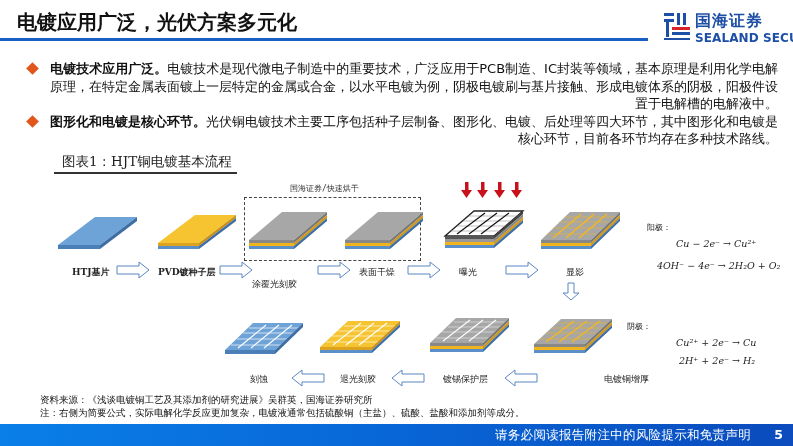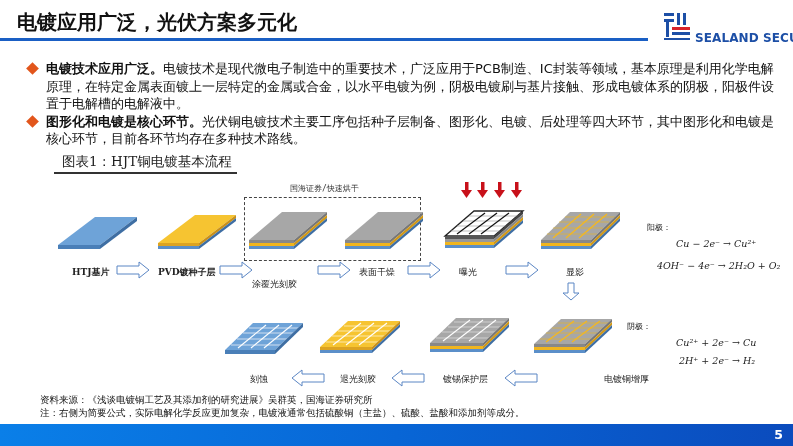--- a/index.html
+++ b/index.html
@@ -5,21 +5,21 @@
   * { margin:0; padding:0; box-sizing:border-box; }
   body { width:793px; height:446px; background:#fff; font-family:"DejaVu Sans","Liberation Sans",sans-serif; position:relative; overflow:hidden; color:#000; }
   .title { position:absolute; left:17px; top:9px; font-size:20px; font-weight:bold; letter-spacing:0px; color:#111; }
   .title-rule { position:absolute; left:0; top:38px; width:648px; height:3px; background:#1a5fc4; }
   .logo { position:absolute; left:664px; top:11px; width:125px; height:30px; }
   .logo-mark { position:absolute; left:0; top:0; width:26px; height:30px; }
   .logo-cn { position:absolute; left:31px; top:0px; font-size:16px; font-weight:bold; color:#1d4fa6; letter-spacing:1px; }
   .logo-en { position:absolute; left:31px; top:20px; font-size:12px; font-weight:bold; color:#1d4fa6; letter-spacing:0.1px; white-space:nowrap; }
 
   .bullets { position:absolute; left:26px; top:60px; width:752px; font-size:13px; line-height:17.6px; color:#111; }
-  .bullet { position:relative; padding-left:20px; margin-bottom:0; }
+  .bullet { position:relative; padding-left:20px; margin-bottom:0;text-align:right; }
   .bullet .dia { position:absolute; left:2px; top:4px; width:9px; height:9px; background:#e2561c; transform:rotate(45deg); }
   .bullet b { font-weight:bold; }
 
   .fig-title { position:absolute; left:62px; top:153px; font-size:13.5px; font-family:"DejaVu Serif","Liberation Serif",serif; color:#222; }
   .fig-rule { position:absolute; left:54px; top:172px; width:183px; height:1.5px; background:#333; }
 
   .label { position:absolute; font-size:9px; font-family:"DejaVu Serif","Liberation Serif",serif; color:#222; white-space:nowrap; }
   .dashbox { position:absolute; left:244px; top:197px; width:177px; height:64px; border:1.2px dashed #444; }
   .dash-label { position:absolute; left:290px; top:183px; font-size:8px; font-family:"DejaVu Sans Mono","Liberation Mono",monospace; color:#333; }
   .formula { position:absolute; font-family:"DejaVu Serif","Liberation Serif",serif; font-style:italic; font-size:9.5px; color:#222; white-space:nowrap; }
@@ -41,20 +41,21 @@
   <svg class="logo-mark" width="26" height="30" viewBox="0 0 26 30">
     <rect x="0" y="2" width="10" height="3" fill="#1d4fa6"></rect>
     <rect x="0" y="8" width="10" height="3" fill="#1d4fa6"></rect>
     <rect x="2" y="11" width="3" height="15" fill="#1d4fa6"></rect>
     <rect x="13" y="2" width="3" height="12" fill="#1d4fa6"></rect>
     <rect x="19" y="2" width="3" height="12" fill="#1d4fa6"></rect>
     <rect x="8" y="16" width="18" height="3" fill="#d8232a"></rect>
     <rect x="8" y="21" width="18" height="3" fill="#1d4fa6"></rect>
     <rect x="0" y="27" width="26" height="2" fill="#1d4fa6"></rect>
   </svg>
+  <div class="logo-cn">国海证券</div>
   <div class="logo-en">SEALAND SECURITIES</div>
 </div>
 
 <div class="bullets">
   <div class="bullet">
     <span class="dia"></span>
     <b>电镀技术应用广泛。</b><span>电镀技术是现代微电子制造中的重要技术，广泛应用于PCB制造、IC封装等领域，基本原理是利用化学电解原理，在特定金属表面镀上一层特定的金属或合金，以水平电镀为例，阴极电镀刷与基片接触、形成电镀体系的阴极，阳极件设置于电解槽的电解液中。</span>
   </div>
   <div class="bullet">
     <span class="dia"></span>
@@ -295,14 +296,15 @@
 <div class="label" style="left:627px;top:321px;font-size:8px;">阴极：</div>
 <div class="formula" style="left:676px;top:337px;">Cu²⁺ + 2e⁻ → Cu</div>
 <div class="formula" style="left:679px;top:355px;">2H⁺ + 2e⁻ → H₂</div>
 
 <div class="src">
   <div>资料来源：《浅谈电镀铜工艺及其添加剂的研究进展》吴群英，国海证券研究所</div>
   <div>注：右侧为简要公式，实际电解化学反应更加复杂，电镀液通常包括硫酸铜（主盐）、硫酸、盐酸和添加剂等成分。</div>
 </div>
 
 <div class="footer">
+  <div class="footer-text">请务必阅读报告附注中的风险提示和免责声明</div>
   <div class="footer-page">5</div>
 </div>
 
 </body></html>

